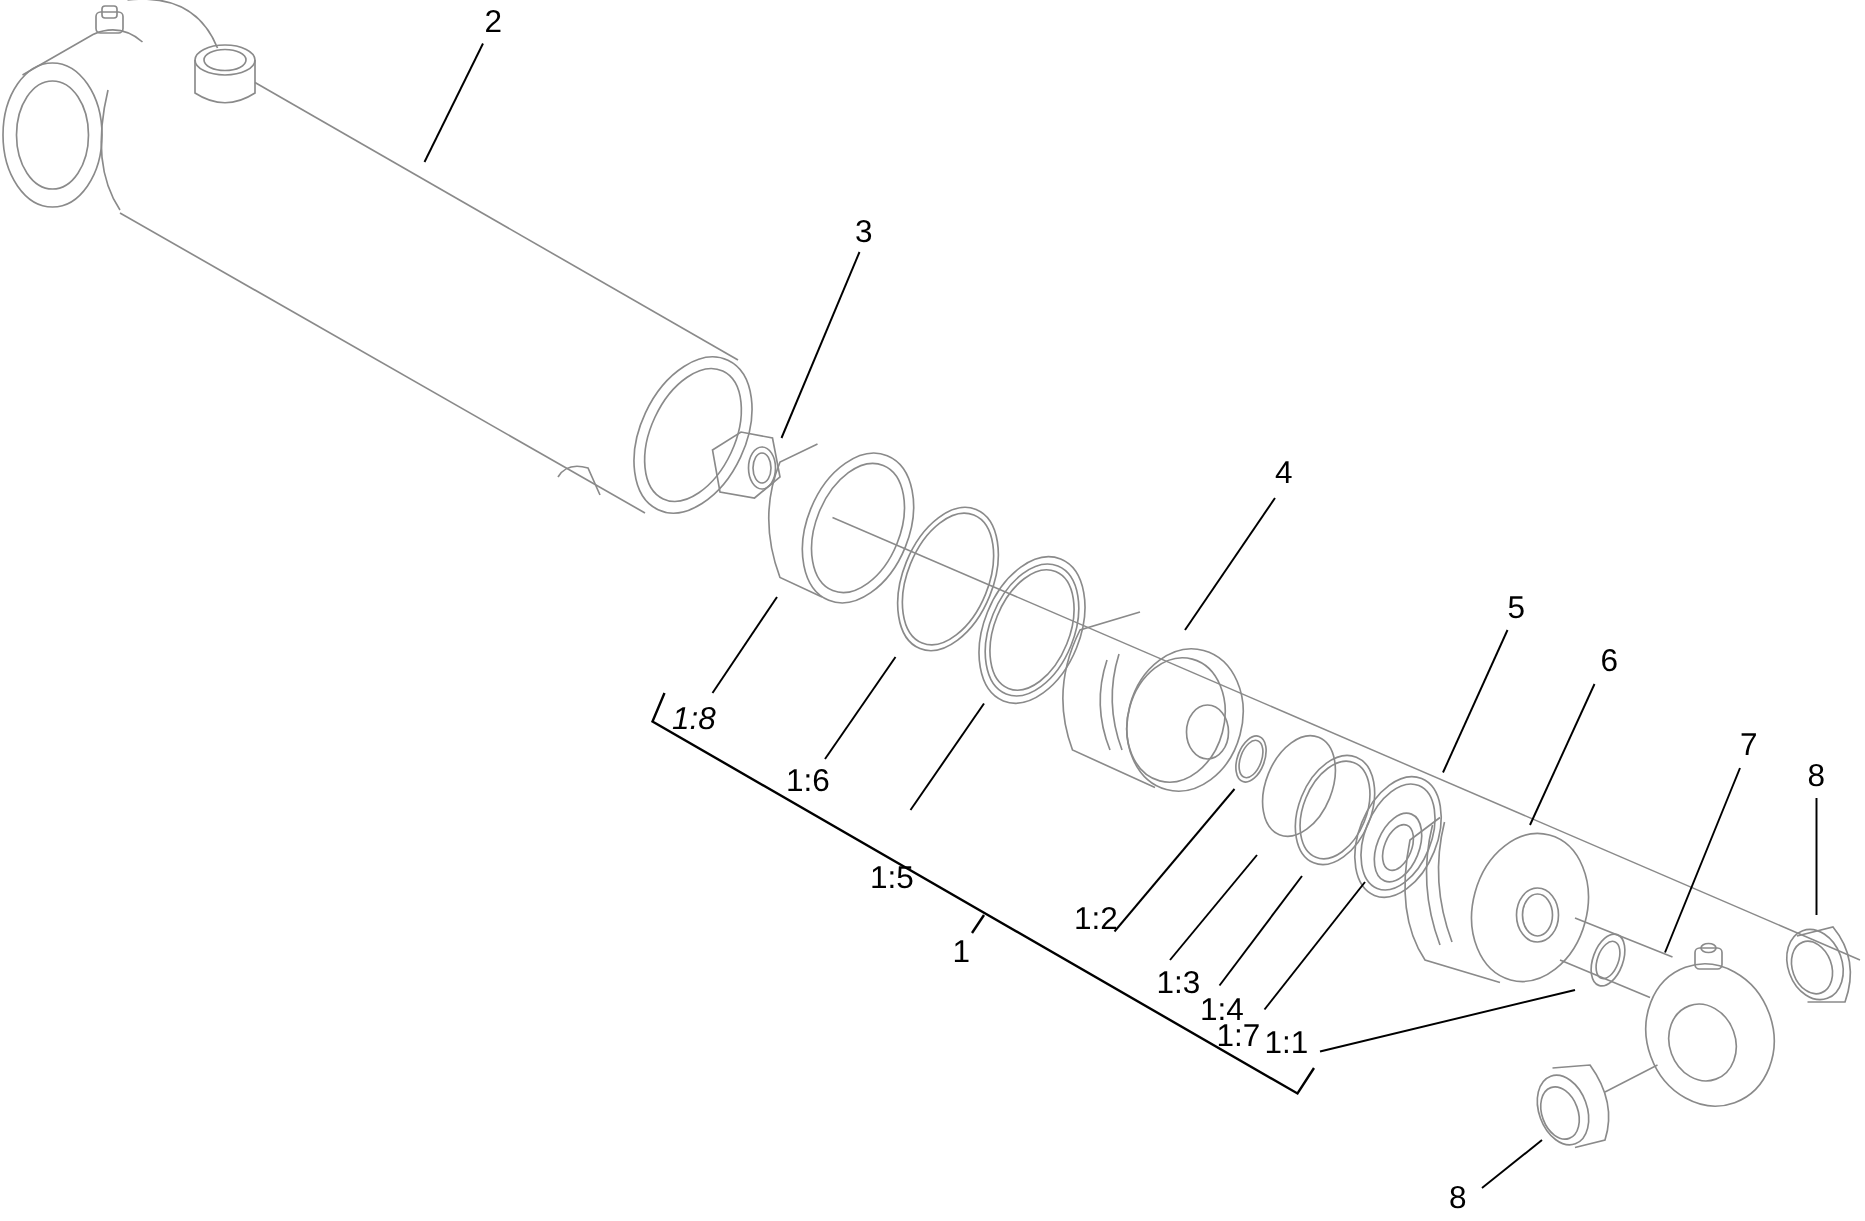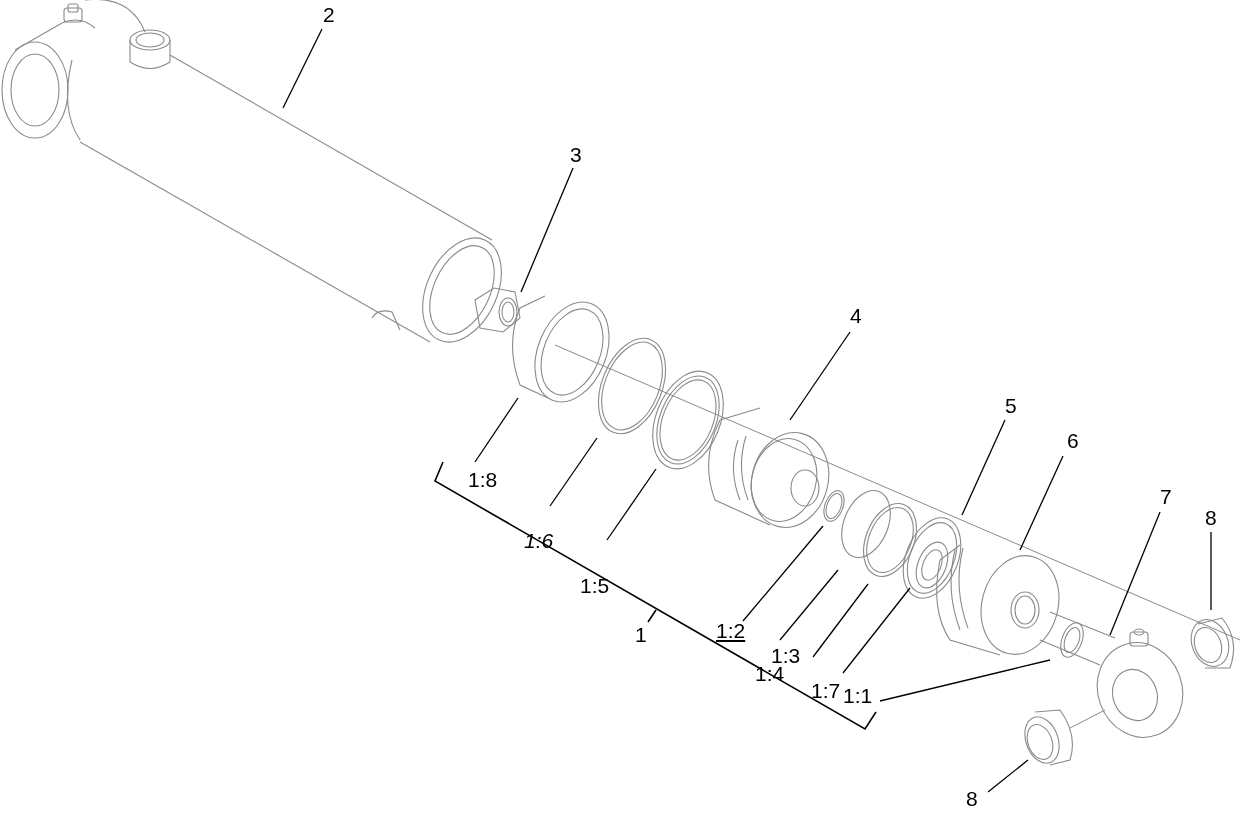--- a/index.html
+++ b/index.html
@@ -152,20 +152,20 @@
 
 <div class="callout" style="left:323px;top:4px;">2</div>
 <div class="callout" style="left:570px;top:144px;">3</div>
 <div class="callout" style="left:850px;top:305px;">4</div>
 <div class="callout" style="left:1005px;top:395px;">5</div>
 <div class="callout" style="left:1067px;top:430px;">6</div>
 <div class="callout" style="left:1160px;top:486px;">7</div>
 <div class="callout" style="left:1205px;top:507px;">8</div>
 <div class="callout" style="left:966px;top:788px;">8</div>
 <div class="callout" style="left:635px;top:624px;">1</div>
-<div class="callout" style="left:468px;top:469px;">1:8</div>
-<div class="callout" style="left:524px;top:530px;font-style:italic;">1:6</div>
+<div class="callout" style="left:448px;top:469px;font-style:italic;">1:8</div>
+<div class="callout" style="left:524px;top:510px;">1:6</div>
 <div class="callout" style="left:580px;top:575px;">1:5</div>
-<div class="callout" style="left:716px;top:620px;text-decoration:underline;">1:2</div>
+<div class="callout" style="left:716px;top:602px;">1:2</div>
 <div class="callout" style="left:751px;top:645px;margin-left:20px;">1:3</div>
-<div class="callout" style="left:755px;top:663px;">1:4</div>
+<div class="callout" style="left:800px;top:663px;">1:4</div>
 <div class="callout" style="left:811px;top:680px;">1:7</div>
 <div class="callout" style="left:843px;top:685px;">1:1</div>
 
 </body></html>

